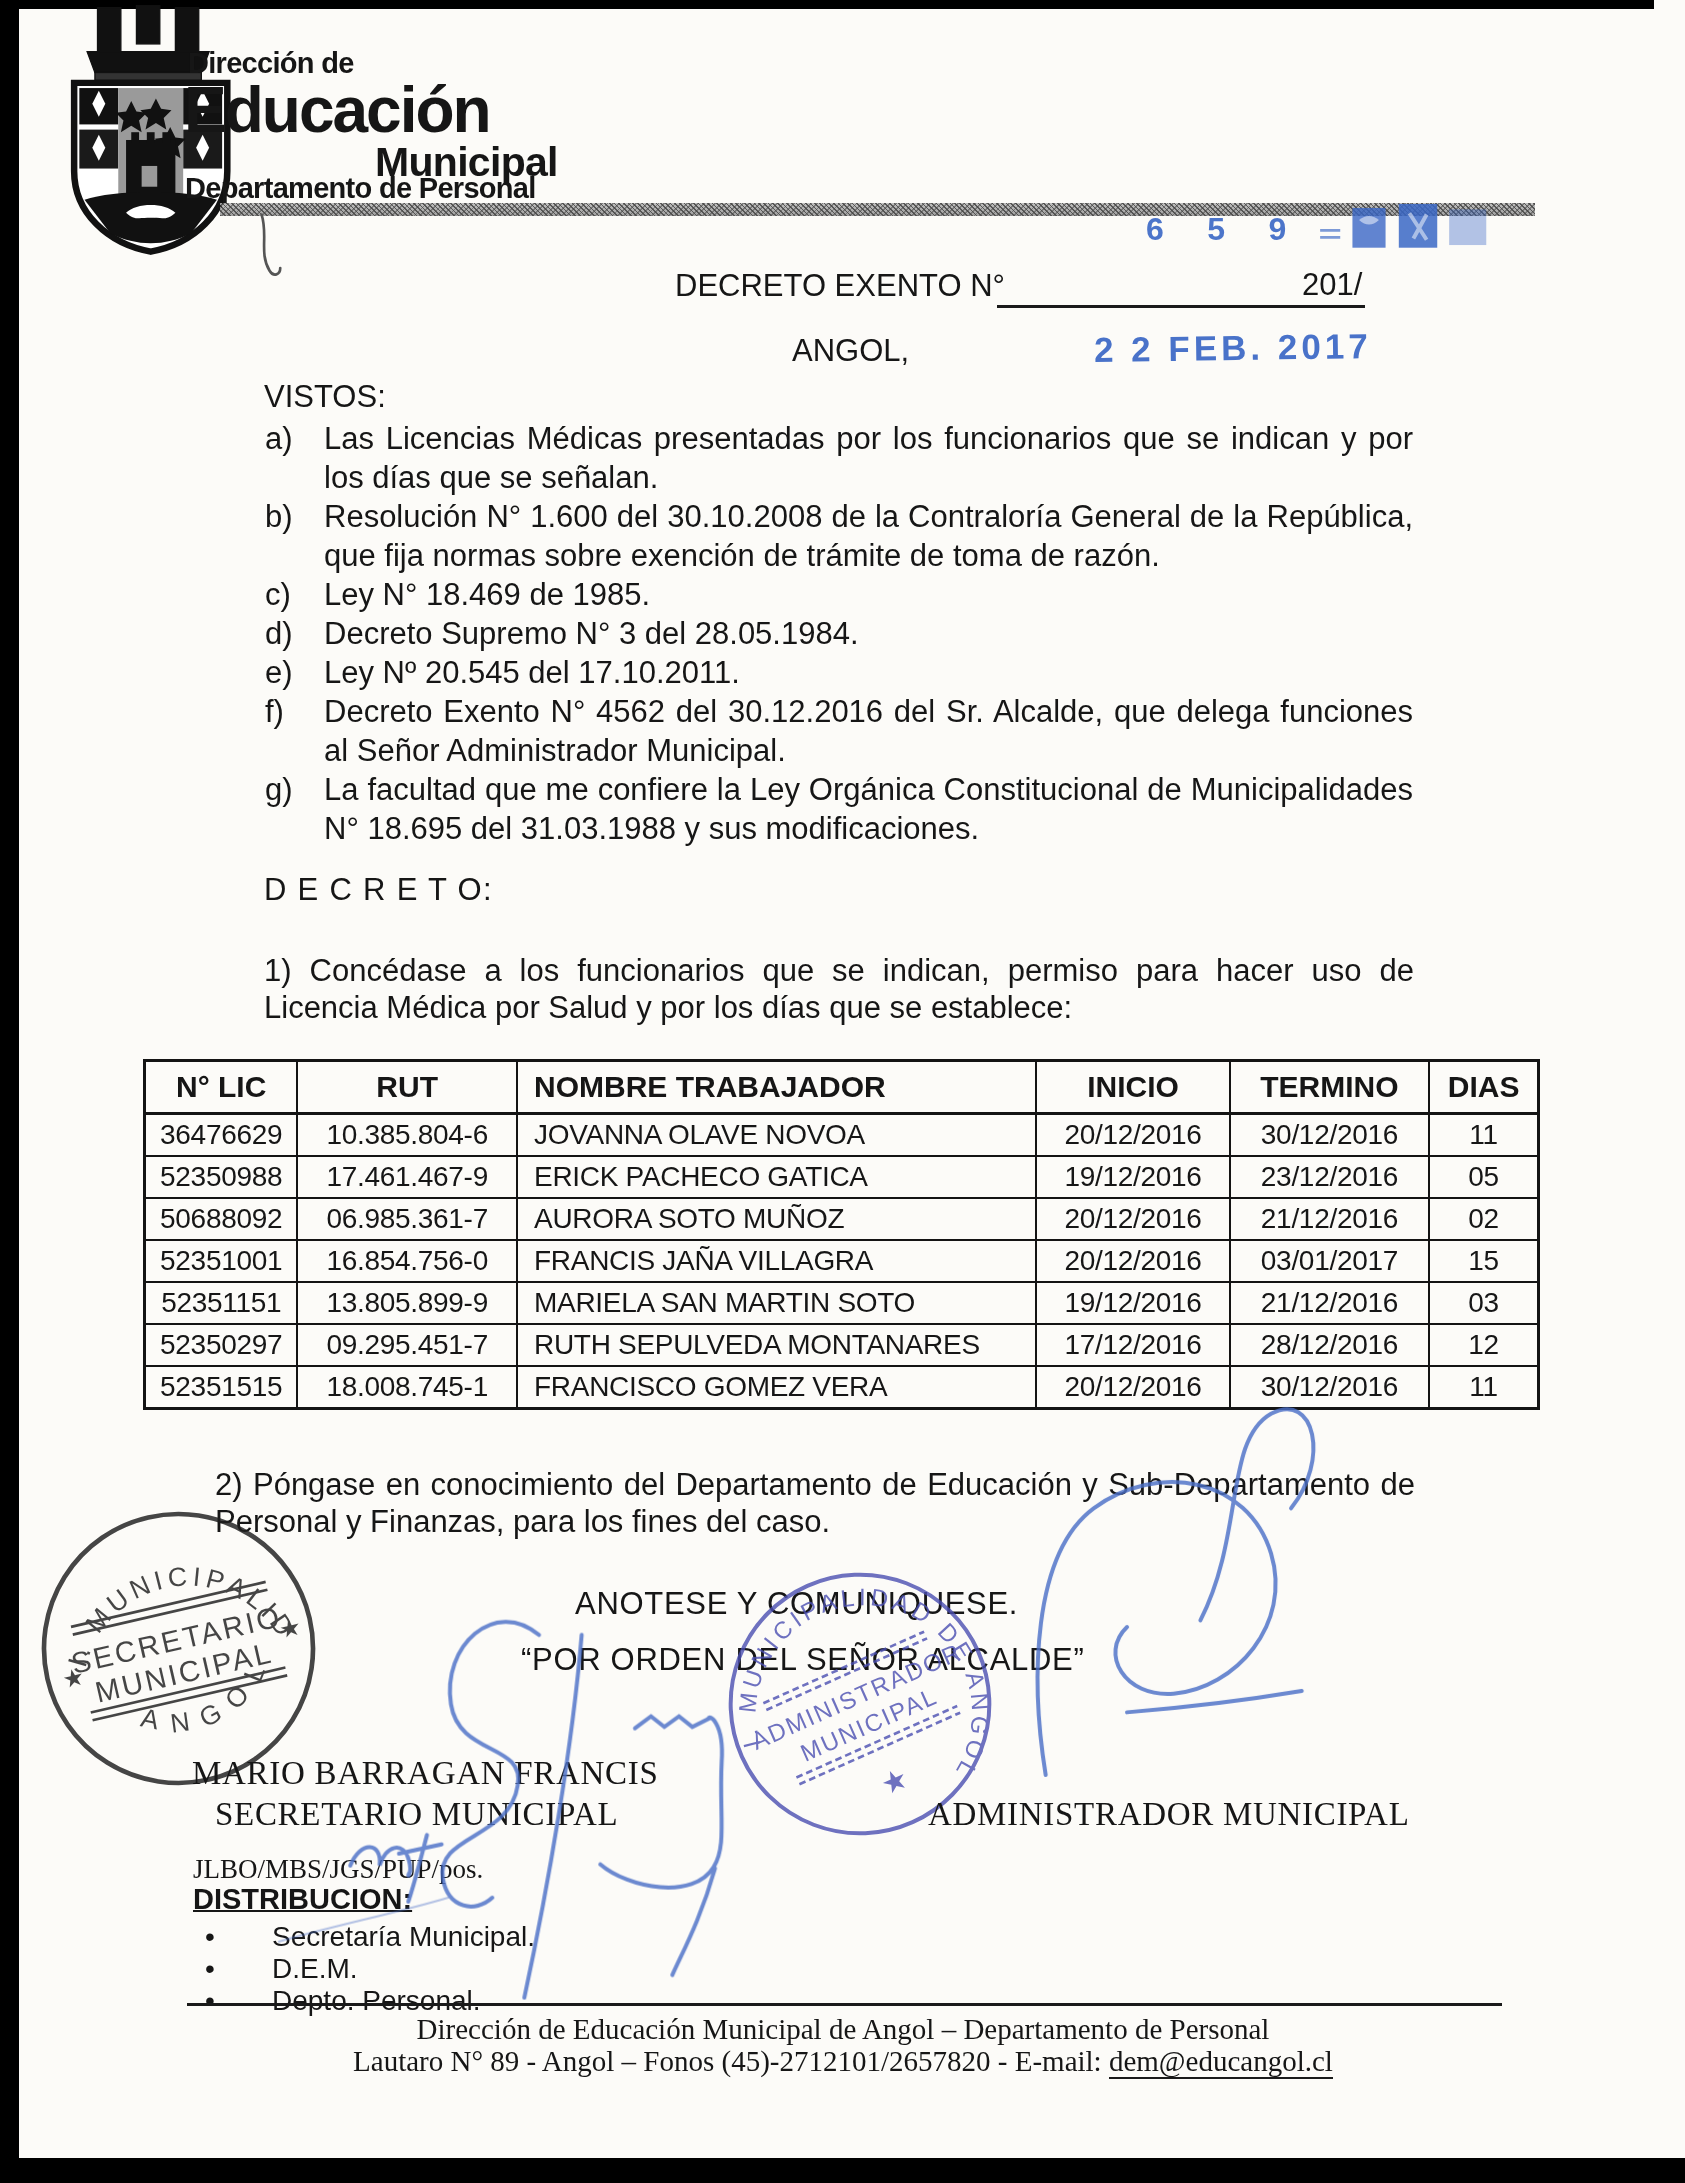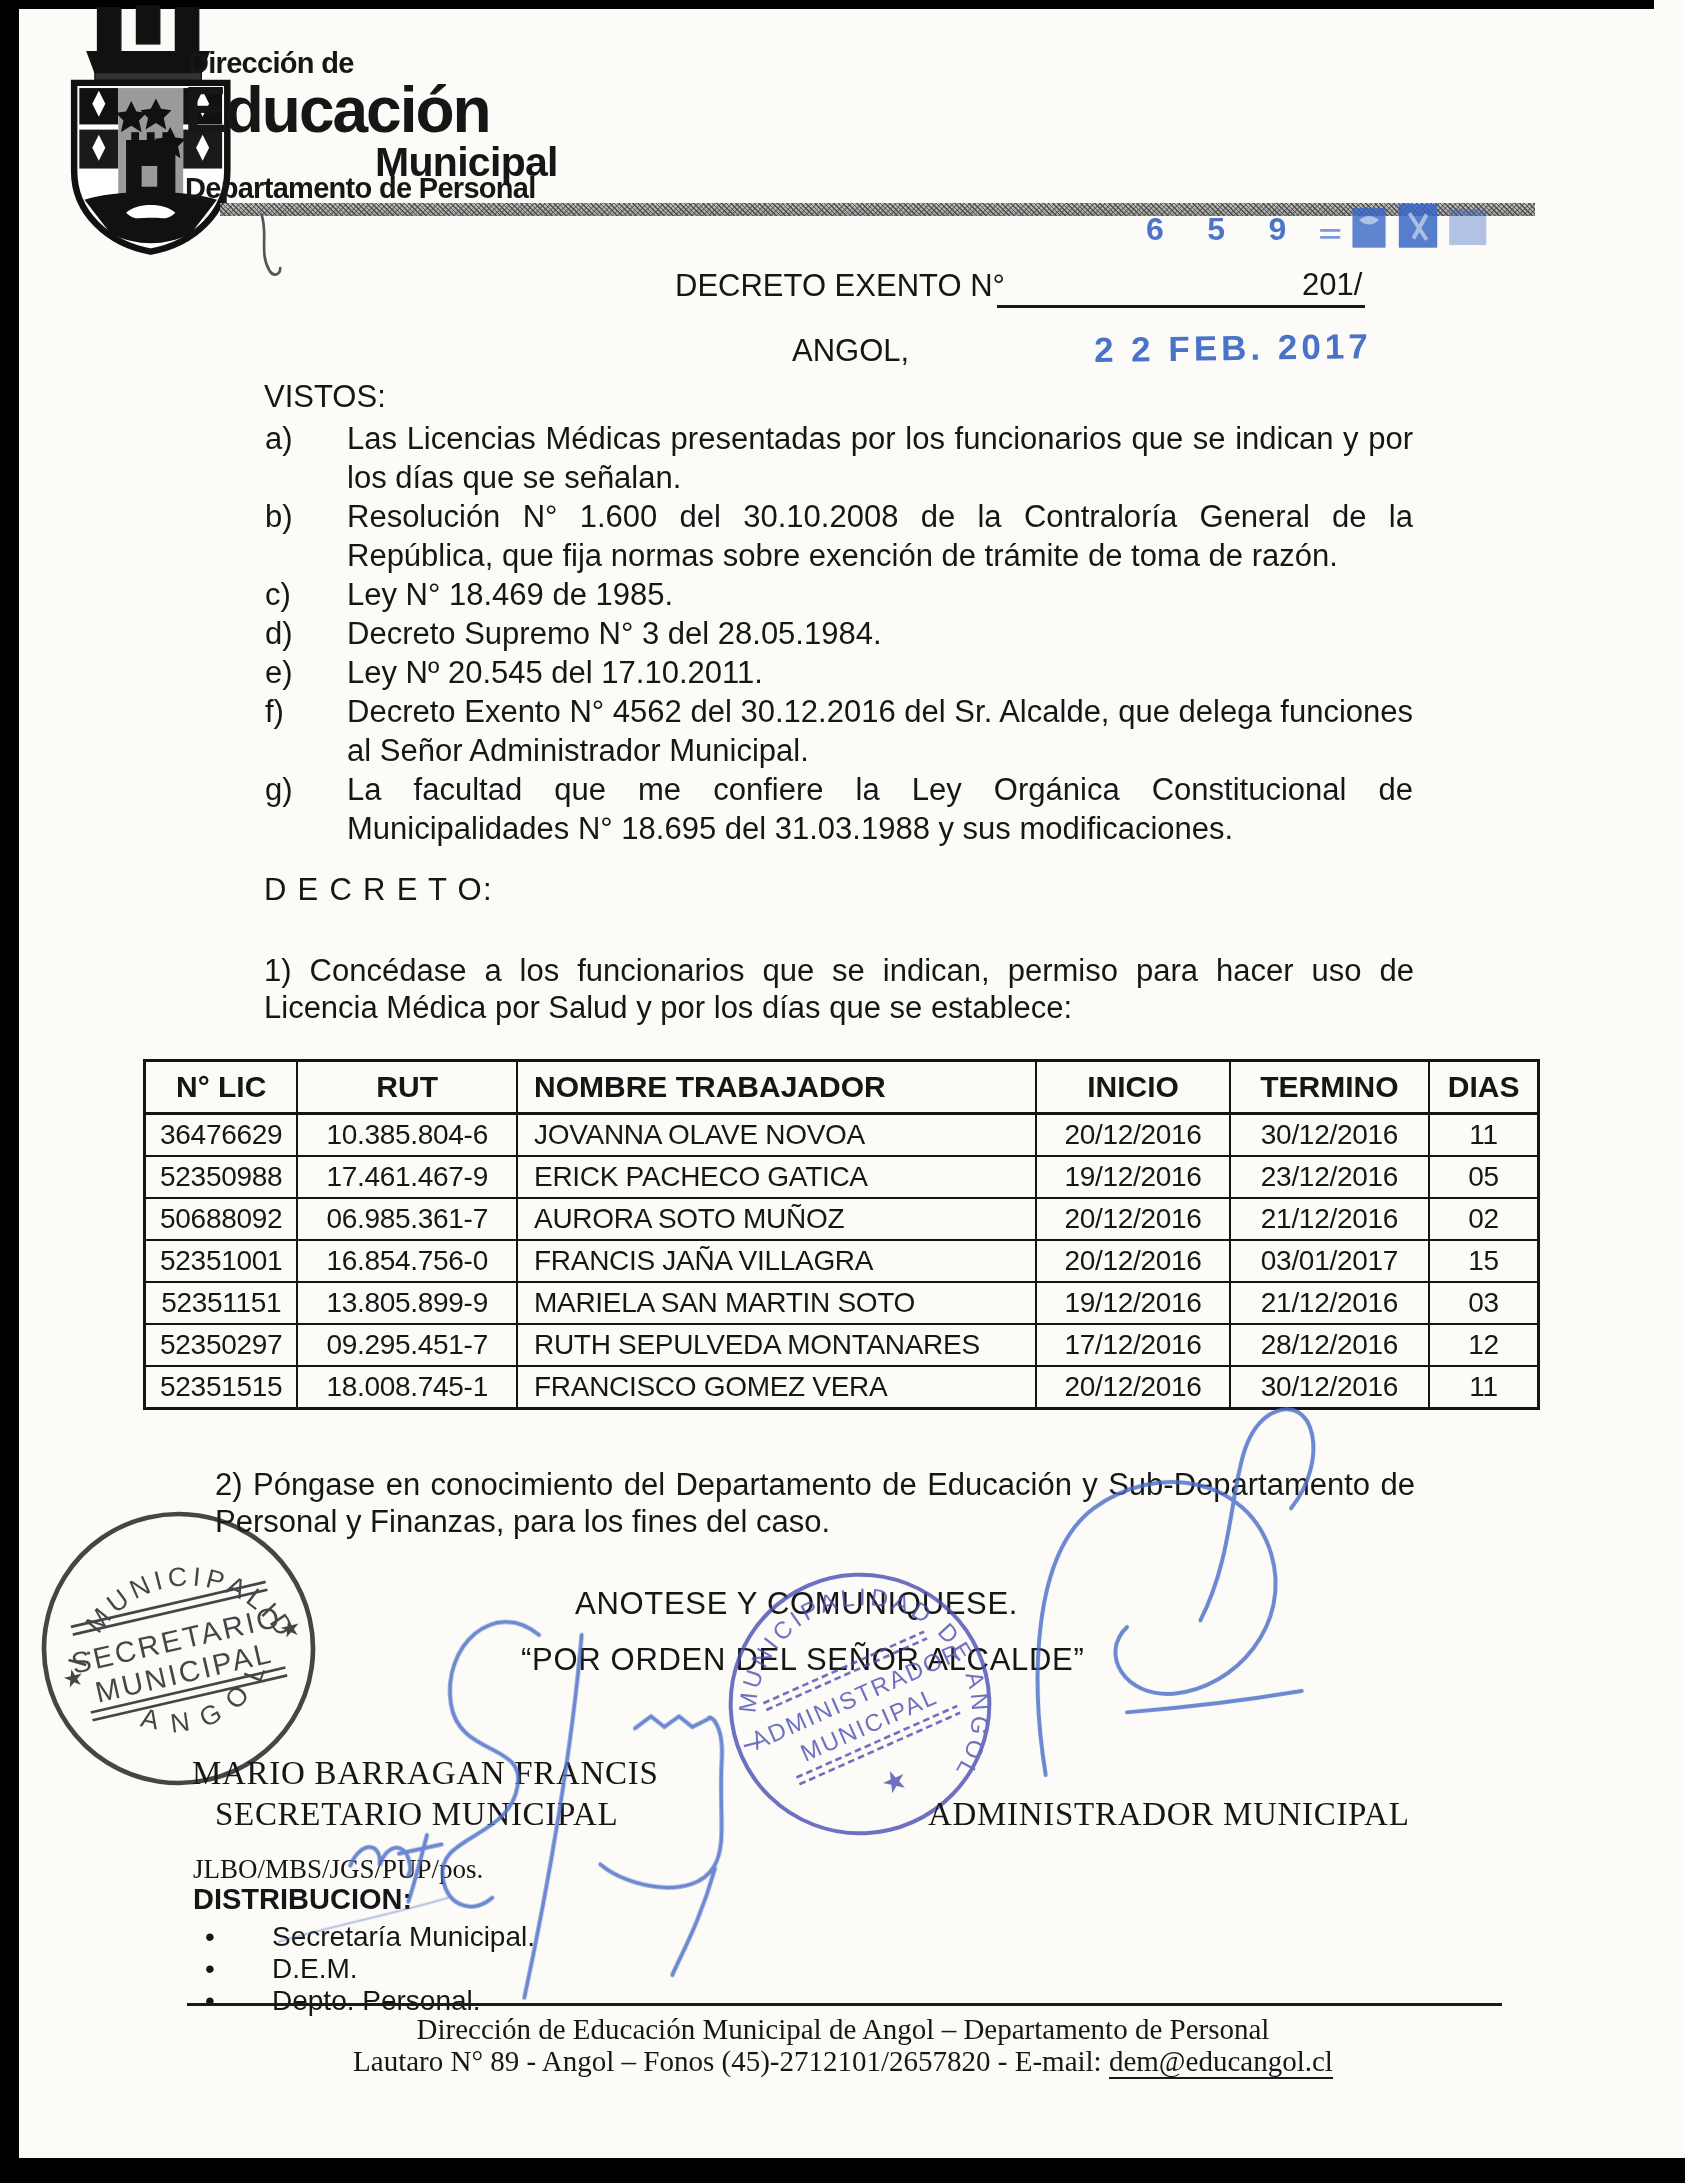--- a/index.html
+++ b/index.html
@@ -19,32 +19,32 @@
       linear-gradient(#b5b5b5,#8f8f8f);
       opacity:.85;}
   .blue{color:#3a67c6;}
   .folio{font-size:32px;font-weight:bold;letter-spacing:17.3px;opacity:.9;}
   .folio-eq{font-size:25px;font-weight:bold;opacity:.65;}
   .datestamp{font-size:35px;font-weight:bold;letter-spacing:4px;transform:rotate(-0.8deg);opacity:.92;}
   .doc-line{font-size:31px;}
   .rule{background:#1a1a1a;height:2.7px;}
   .vistos-item{display:flex;font-size:31px;line-height:39px;}
   .vi-label{width:59px;flex:0 0 59px;}
-  .vi-text{flex:1;text-align:justify;margin-left:23px;}
+  .vi-text{flex:1;text-align:justify;}
   .para{font-size:31px;line-height:37px;text-align:justify;}
   table.lic{border-collapse:collapse;table-layout:fixed;width:1397px;font-size:28px;}
   table.lic th,table.lic td{border:2px solid #141414;overflow:hidden;white-space:nowrap;}
   table.lic th{font-size:30px;font-weight:bold;height:48px;border-bottom-width:3.3px;}
   table.lic td{height:38px;text-align:center;letter-spacing:-0.3px;}
   table.lic .lft{text-align:left;padding-left:16px;}
   table.lic{border:3.3px solid #141414;}
   .serif{font-family:"Liberation Serif","DejaVu Serif",serif;}
   .name{font-size:33px;letter-spacing:0.7px;}
   .initials{font-size:27px;}
-  .distlabel{font-size:29px;font-weight:bold;text-decoration-thickness:2px;}
+  .distlabel{font-size:29px;font-weight:bold;text-decoration:underline;text-decoration-thickness:2px;}
   .dist-item{font-size:28px;}
   .dist-item .bullet{display:inline-block;width:67px;text-align:left;padding-left:12px;}
   .foot{font-size:29px;}
   .email{border-bottom:2px solid #1a1a1a;}
   svg text{font-family:"Liberation Sans","DejaVu Sans",sans-serif;}
 </style>
 </head>
 <body>
 
 <div id="stage">

